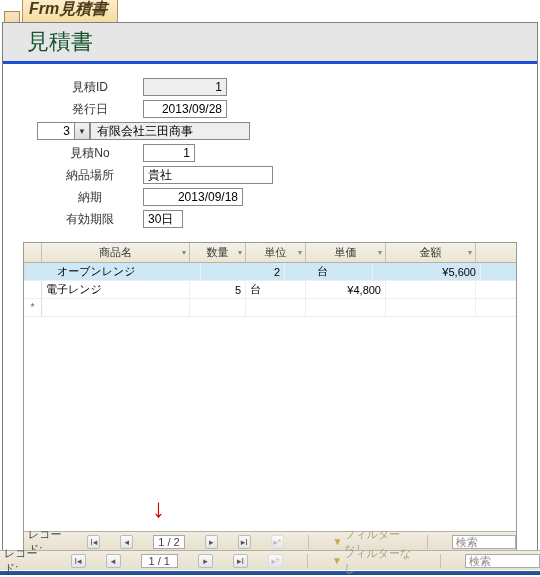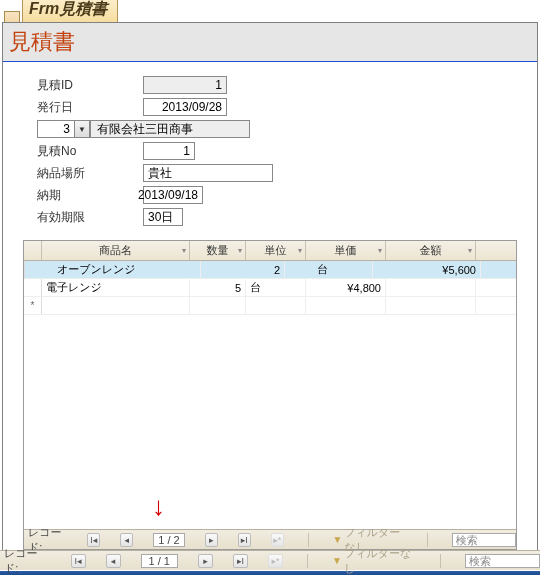--- a/index.html
+++ b/index.html
@@ -46,33 +46,34 @@
   }
   .form-shell {
     border:1px solid #808080;
     height: 533px;
     margin: 0 2px;
     background: #fff;
     position: relative;
   }
   .title-bar {
     background: #e6e6e6;
-    border-bottom:1px solid #1d4ed8;
-    padding: 4px 6px;
+    border-bottom:3px solid #1d4ed8;
+    padding: 4px 24px;
     font-size: 22px;
-    color: #c2410c;
+    color: #14532d;
     font-weight: normal;
   }
   .fields {
     padding: 12px 0 6px 34px;
   }
   .row {
     display: flex;
     align-items: center;
     height: 22px;
+    text-align: center;
   }
   .row .lbl {
     width: 106px;
     color: #333;
   }
   .ctl {
     height: 18px;
     border:1px solid #888;
     background: #fff;
     padding: 0 4px;
@@ -192,21 +193,21 @@
       <div class="row">
         <span class="lbl">見積No</span>
         <span class="ctl right" style="width:52px">1</span>
       </div>
       <div class="row">
         <span class="lbl">納品場所</span>
         <span class="ctl" style="width:130px">貴社</span>
       </div>
       <div class="row">
         <span class="lbl">納期</span>
-        <span class="ctl right" style="width:60px">2013/09/18</span>
+        <span class="ctl right" style="width:100px">2013/09/18</span>
       </div>
       <div class="row">
         <span class="lbl">有効期限</span>
         <span class="ctl" style="width:40px">30日</span>
       </div>
     </div>
 
     <div class="grid-wrap">
       <div class="grid-head">
         <div class="rowmark"></div>

